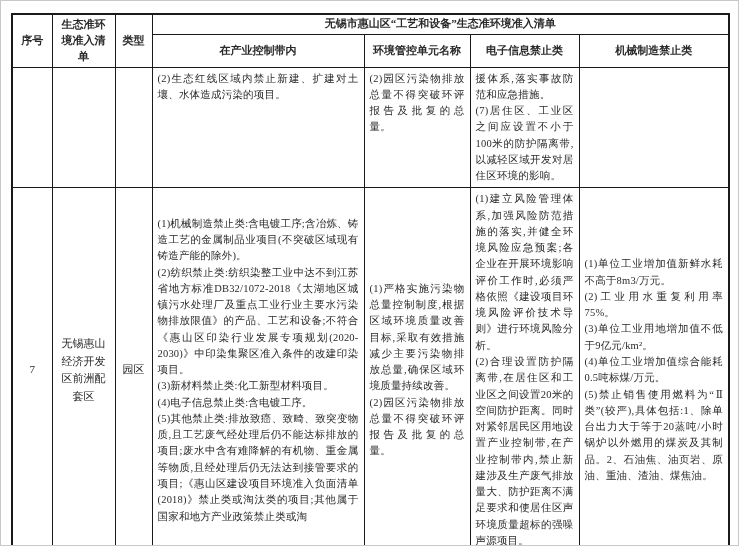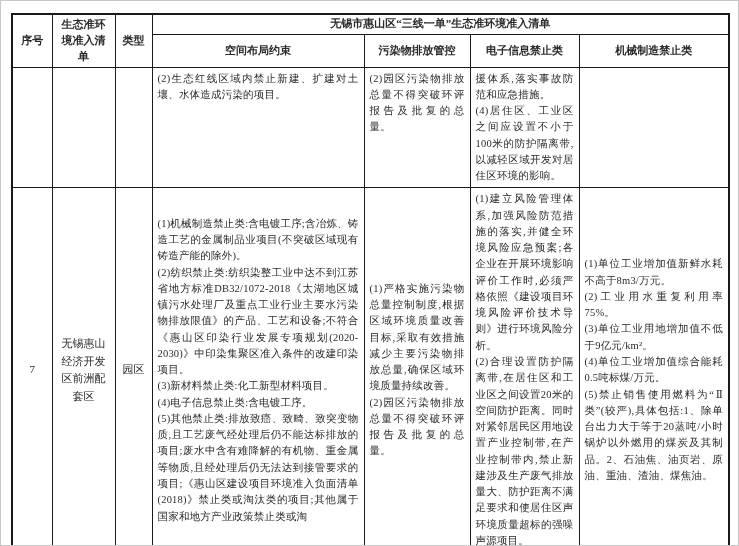--- a/index.html
+++ b/index.html
@@ -83,36 +83,36 @@
       <col style="width:212px">
       <col style="width:106px">
       <col style="width:109px">
       <col style="width:150px">
     </colgroup>
     <tbody>
       <tr class="hr1">
         <th class="c" rowspan="2">序号</th>
         <th class="c" rowspan="2">生态准环境准入清单</th>
         <th class="c" rowspan="2">类型</th>
-        <th class="c" colspan="4">无锡市惠山区“三线一单”生态准环境准入清单</th>
+        <th class="c" colspan="4">无锡市惠山区“工艺和设备”生态准环境准入清单</th>
       </tr>
       <tr class="hr2">
-        <th class="c">空间布局约束</th>
-        <th class="c">污染物排放管控</th>
+        <th class="c">在产业控制带内</th>
+        <th class="c">环境管控单元名称</th>
         <th class="c">电子信息禁止类</th>
         <th class="c">机械制造禁止类</th>
       </tr>
       <tr class="row-cont">
         <td class="c"></td>
         <td class="c"></td>
         <td class="c"></td>
         <td class="t">(2)生态红线区域内禁止新建、扩建对土壤、水体造成污染的项目。</td>
         <td class="t">(2)园区污染物排放总量不得突破环评报告及批复的总量。</td>
         <td class="t">援体系,落实事故防范和应急措施。
-(4)居住区、工业区之间应设置不小于100米的防护隔离带,以减轻区域开发对居住区环境的影响。</td>
+(7)居住区、工业区之间应设置不小于100米的防护隔离带,以减轻区域开发对居住区环境的影响。</td>
         <td class="t"></td>
       </tr>
       <tr class="row-7">
         <td class="c">7</td>
         <td class="c">无锡惠山经济开发区前洲配套区</td>
         <td class="c">园区</td>
         <td class="t">(1)机械制造禁止类:含电镀工序;含冶炼、铸造工艺的金属制品业项目(不突破区域现有铸造产能的除外)。
 (2)纺织禁止类:纺织染整工业中达不到江苏省地方标准DB32/1072-2018《太湖地区城镇污水处理厂及重点工业行业主要水污染物排放限值》的产品、工艺和设备;不符合《惠山区印染行业发展专项规划(2020-2030)》中印染集聚区准入条件的改建印染项目。
 (3)新材料禁止类:化工新型材料项目。
 (4)电子信息禁止类:含电镀工序。

